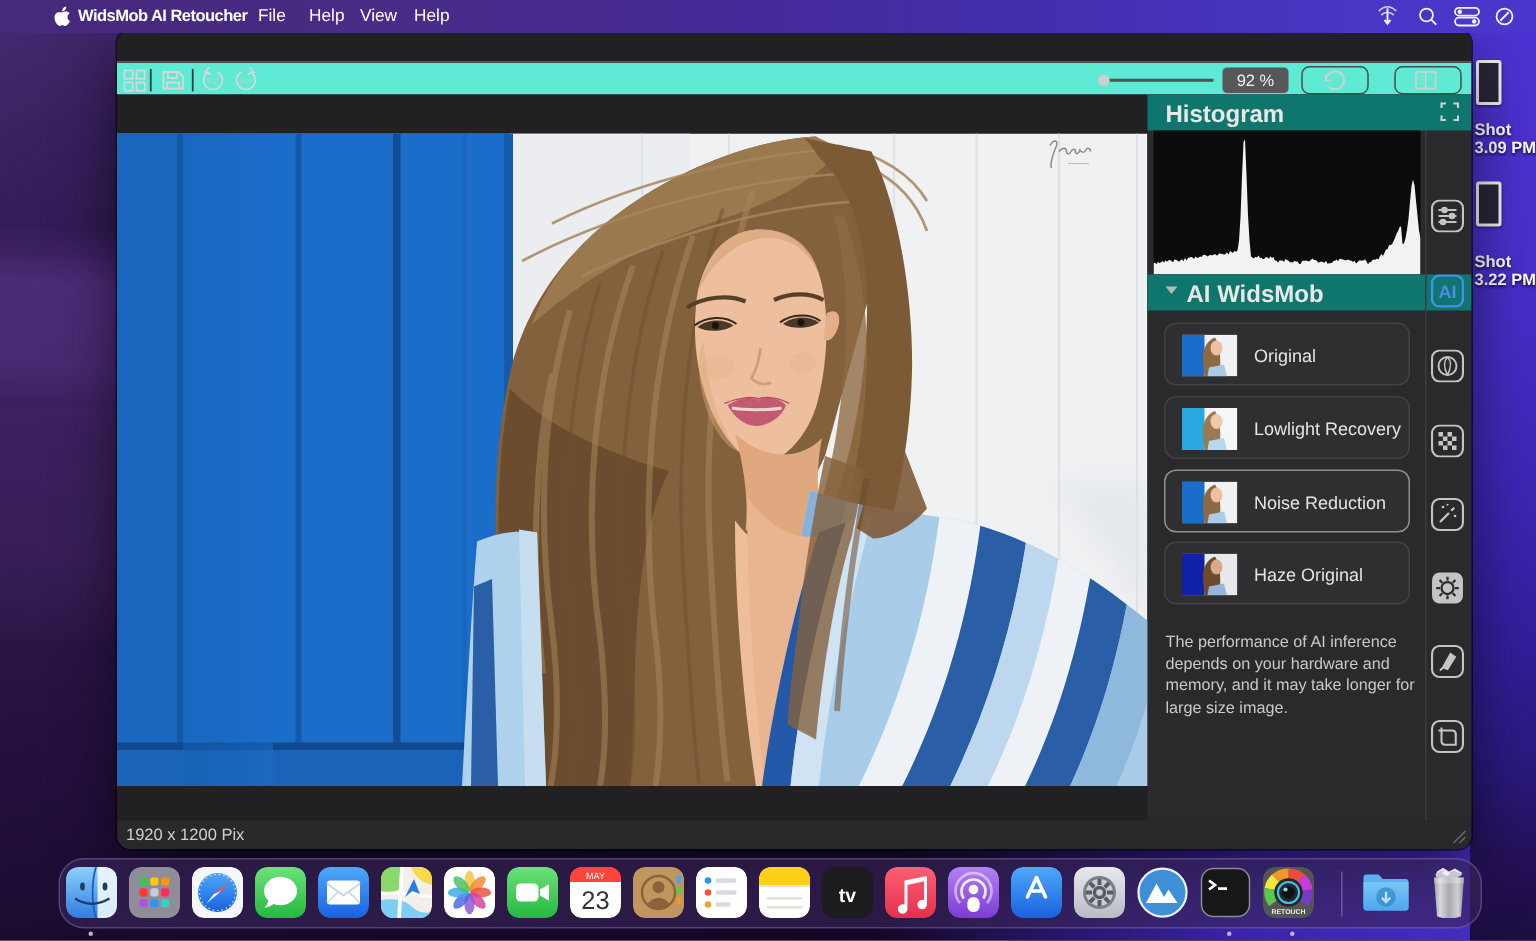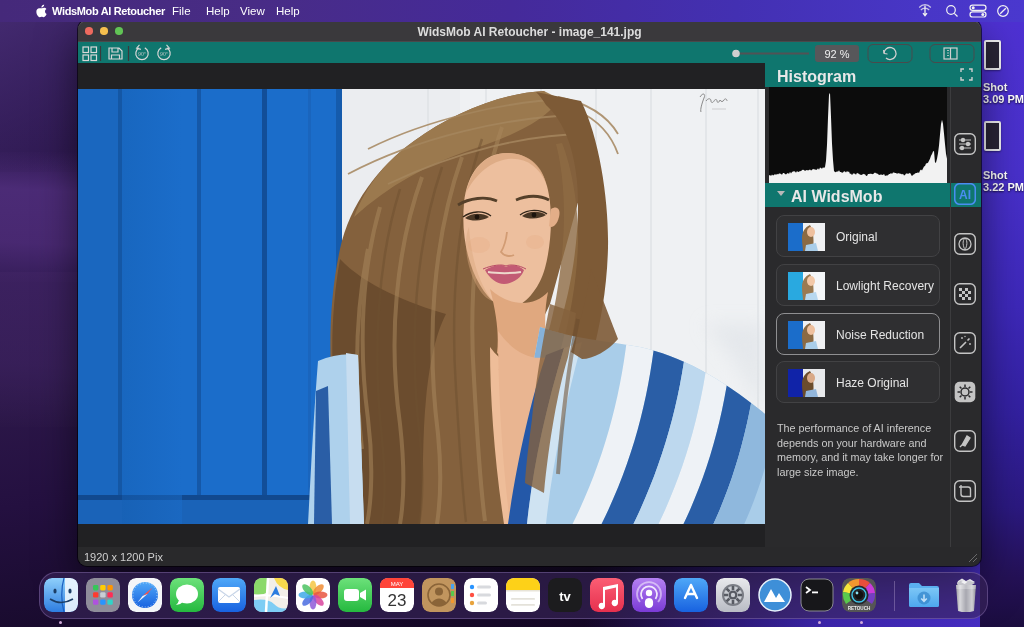--- a/index.html
+++ b/index.html
@@ -34,21 +34,21 @@
 .shoticon { position:absolute; width:17px; height:30px; background:#2a2537; border:2px solid #f2f2f4; border-radius:2px; box-shadow:0 1px 2px rgba(0,0,0,0.4); }
 .shotlabel { position:absolute; color:#fff; font-size:11px; font-weight:bold; text-shadow:0 1px 2px rgba(0,0,0,0.7); white-space:nowrap; }
 
 
 #window { position:absolute; left:78px; top:20px; width:903px; height:546px;
   background:#212123; border-radius:9px; overflow:hidden;
   box-shadow:0 18px 40px rgba(0,0,0,0.55), 0 0 0 1px rgba(0,0,0,0.6); }
 #titlebar { position:absolute; left:0; top:0; width:100%; height:21px; background:#3a393c; border-radius:9px 9px 0 0; box-shadow:inset 0 1px 0 #57565a; }
 #titlebar .title { position:absolute; width:100%; text-align:center; top:4.5px; font-size:12px; color:#dcdcdc; font-weight:bold;}
 .tl { position:absolute; top:7px; width:7.5px; height:7.5px; border-radius:50%; }
-#toolbar { position:absolute; left:0; top:21px; width:100%; height:22px; background:#0f766e; border-top:1px solid #49494b; }
+#toolbar { position:absolute; left:0; top:21px; width:100%; height:22px; background:#5eead4; border-top:1px solid #49494b; }
 #canvas { position:absolute; left:0; top:43px; width:687px; height:484px; background:#212123; }
 #photo { position:absolute; left:0px; top:25.5px; width:687px; height:435px; }
 #statusbar { position:absolute; left:0; bottom:0; width:100%; height:19px; background:#29292b; color:#cfcfcf; font-size:11px; }
 #statusbar .dim { position:absolute; left:6px; top:4px; }
 
 
 #panel { position:absolute; left:687px; top:43px; width:216px; height:484px; background:#2a2a2c; }
 .phead { position:absolute; left:0; width:100%; height:24px; background:#0f766e; color:#e8e8e8; font-size:16px; font-weight:bold; }
 #hist { position:absolute; left:4px; top:24px; width:178px; height:96px; background:#0c0c0c; }
 #aihead { top:120px; }
@@ -108,26 +108,20 @@
           <circle cx="69.2" cy="7.8" r="1.5" fill="#f2f2f2" stroke="none"></circle>
           <circle cx="78.8" cy="14.4" r="1.5" fill="#f2f2f2" stroke="none"></circle>
         </g>
         <circle cx="99" cy="11" r="5.3"></circle>
           <path d="M96.2 13.8 L101.8 8.2" stroke-width="1.3"></path>
       </g>
     </svg>
   </div>
 
   <div id="window">
-    <div id="titlebar">
-      <div class="title">WidsMob AI Retoucher - image_141.jpg</div>
-      <div class="tl" style="left:7px; background:#ed6a5e;"></div>
-      <div class="tl" style="left:22px; background:#f5bf4e;"></div>
-      <div class="tl" style="left:37px; background:#61c455;"></div>
-    </div>
     <div id="toolbar">
       <svg width="903" height="22" viewBox="0 0 903 22" preserveAspectRatio="xMidYMin slice">
         <g stroke="#d8d8d8" fill="none" stroke-width="1.2">
           <g>
             <rect x="5" y="5" width="5.5" height="5.5"></rect>
               <rect x="13" y="5" width="5.5" height="5.5"></rect>
             <rect x="5" y="13" width="5.5" height="5.5"></rect>
               <rect x="13" y="13" width="5.5" height="5.5"></rect>
           </g>
           <path d="M31 6 h10 l3 3 v8 h-13 z M34 6 v4 h6 v-4 M33.5 17 v-4 h8 v4"></path>

